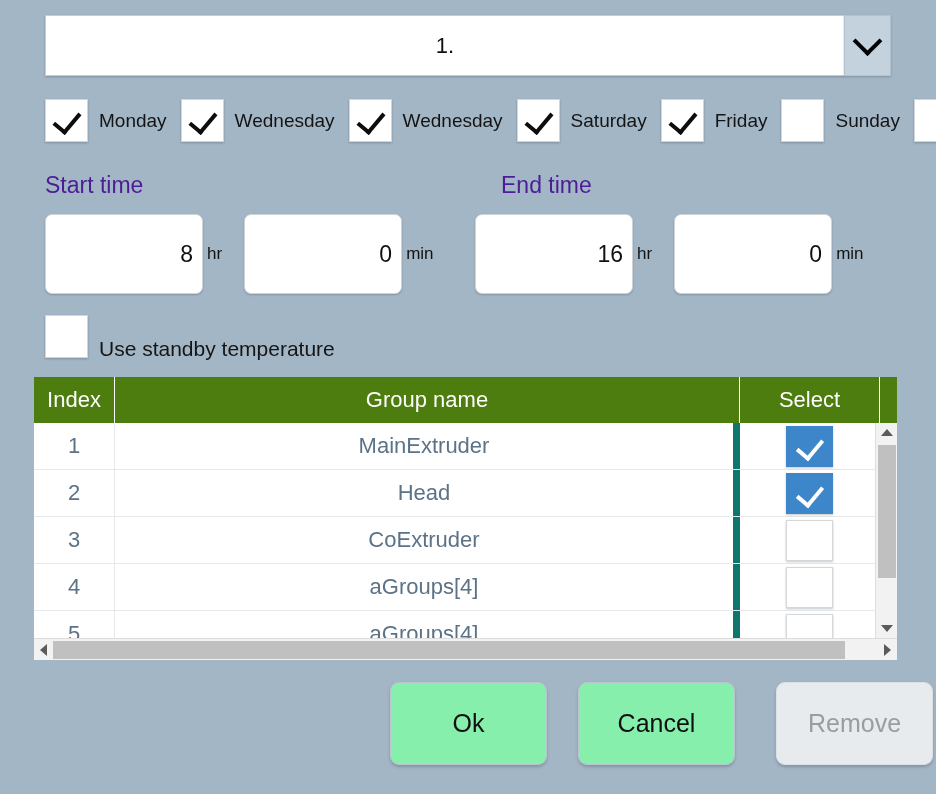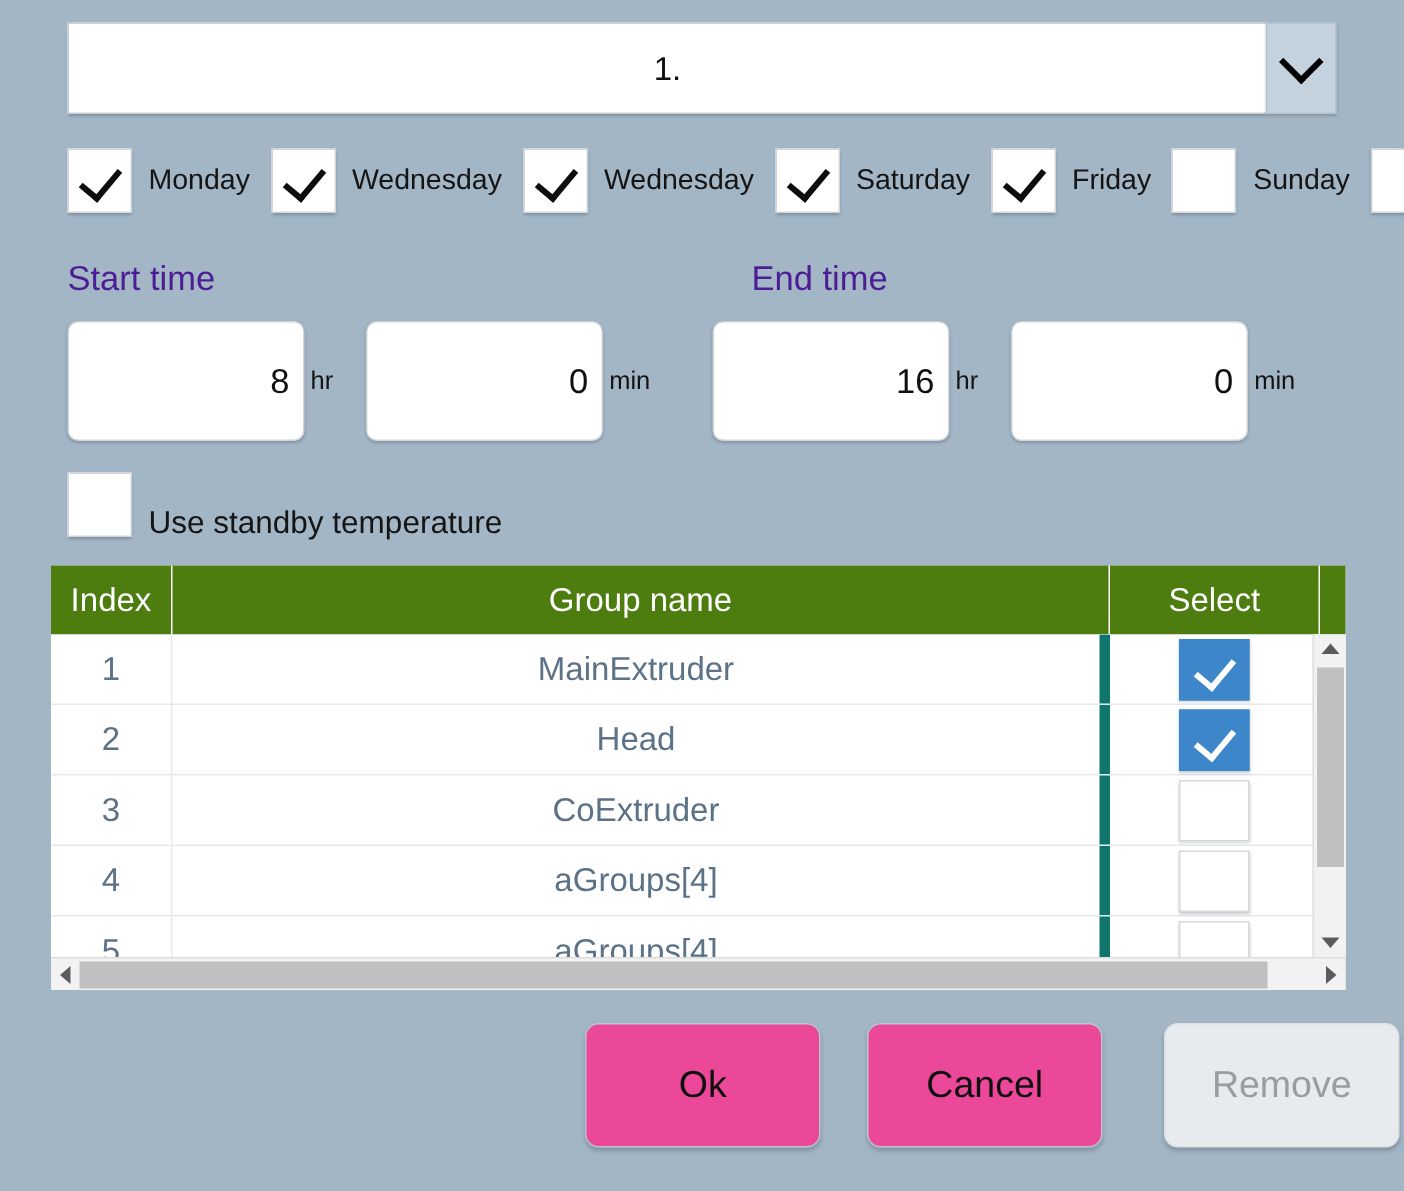--- a/index.html
+++ b/index.html
@@ -351,21 +351,21 @@
     position: absolute;
     left: 390px;
     top: 682px;
     display: flex;
     gap: 31px;
   }
   .btn {
     width: 157px;
     height: 83px;
     border-radius: 9px;
-    background: #ec4899;
+    background: #86efac;
     border: 1px solid #b9c6cf;
     box-shadow: 0 2px 3px rgba(60,70,80,0.3);
     display: flex;
     align-items: center;
     justify-content: center;
     font-size: 25px;
     color: #0f0f0f;
     box-sizing: border-box;
     cursor: pointer;
   }

